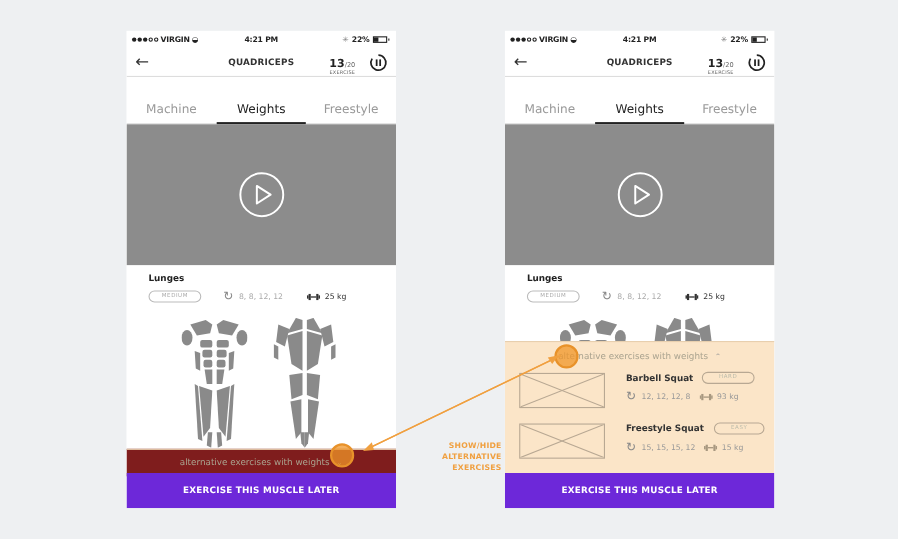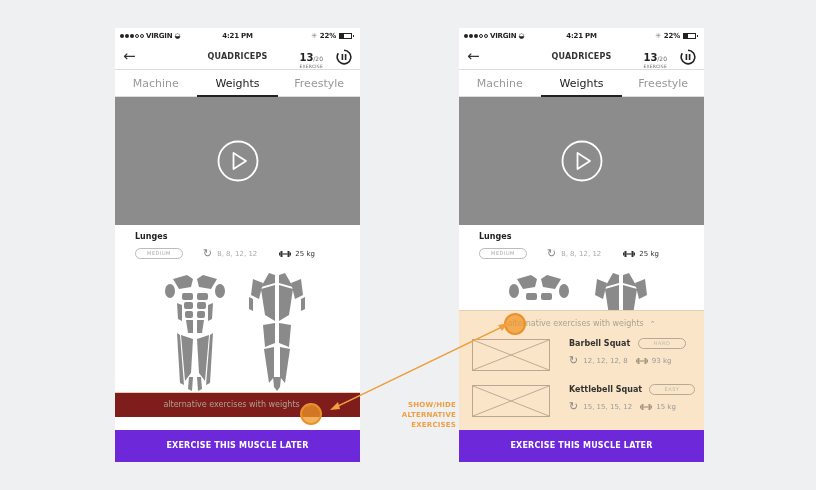--- a/index.html
+++ b/index.html
@@ -25,21 +25,21 @@
 
   .nav-bar { height: 26px; position: relative; border-bottom: 1px solid #ddd; }
   .back { position: absolute; left: 8px; top: 3px; font-size: 15px; color: #333; line-height: 18px; }
   .nav-title { position: absolute; left: 0; right: 0; top: 8px; text-align: center; font-size: 8px; font-weight: bold; color: #333; letter-spacing: 0.2px; }
   .counter { position: absolute; right: 37px; top: 4px; text-align: center; line-height: 1; }
   .counter .num { font-size: 10px; font-weight: bold; color: #222; }
   .counter .total { font-size: 6px; color: #666; }
   .counter .lbl { display: block; font-size: 4.5px; color: #666; margin-top: 1px; letter-spacing: 0.2px; }
   .pause { position: absolute; right: 8px; top: 5px; width: 16px; height: 16px; }
 
-  .tabs { height: 27px; display: flex; border-bottom: 1px solid #ddd; position: relative; }
+  .tabs { height: 27px; display: flex; border-bottom: 1px solid #ddd; position: relative; margin-top: 16px; }
   .tab { flex: 1; text-align: center; font-size: 11px; color: #999; line-height: 27px; position: relative; }
   .tab.active { color: #222; }
   .tab.active::after { content: ""; position: absolute; left: 0; right: 0; bottom: -1px; height: 2px; background: #222; }
 
   .video { height: 128px; background: #8c8c8c; position: relative; }
   .play { position: absolute; left: 50%; top: 50%; width: 42px; height: 42px; margin: -21px 0 0 -21px; }
 
   .info { padding: 7px 0 0 20px; position: relative; height: 40px; }
   .ex-name { font-size: 8px; font-weight: bold; color: #222; }
   .meta { display: flex; align-items: center; margin-top: 6px; }
@@ -309,21 +309,21 @@
             </svg>
           <span>93 kg</span>
         </span>
       </span>
     </div>
     <div class="alt-item" style="top:74px;">
       <svg class="thumb" viewBox="0 0 78 32" preserveAspectRatio="none">
           <line x1="0" y1="0" x2="78" y2="32" stroke="#b8a893" stroke-width="1"></line>
           <line x1="78" y1="0" x2="0" y2="32" stroke="#b8a893" stroke-width="1"></line>
         </svg>
-      <span class="alt-name">Kettlebell Squat</span>
+      <span class="alt-name">Freestyle Squat</span>
       <span class="alt-pill" style="left:177px; width:46px;">EASY</span>
       <span class="alt-meta">
         <span class="refresh">↻</span>
         <span>15, 15, 15, 12</span>
         <span class="wt">
           <svg class="dumbbell" width="12" height="6" viewBox="0 0 12 6">
               <g fill="#a89880">
                 <rect x="0" y="1.5" width="1.5" height="3"></rect>
                 <rect x="1.5" y="0" width="2" height="6"></rect>
                 <rect x="3.5" y="2.4" width="5" height="1.2"></rect>

